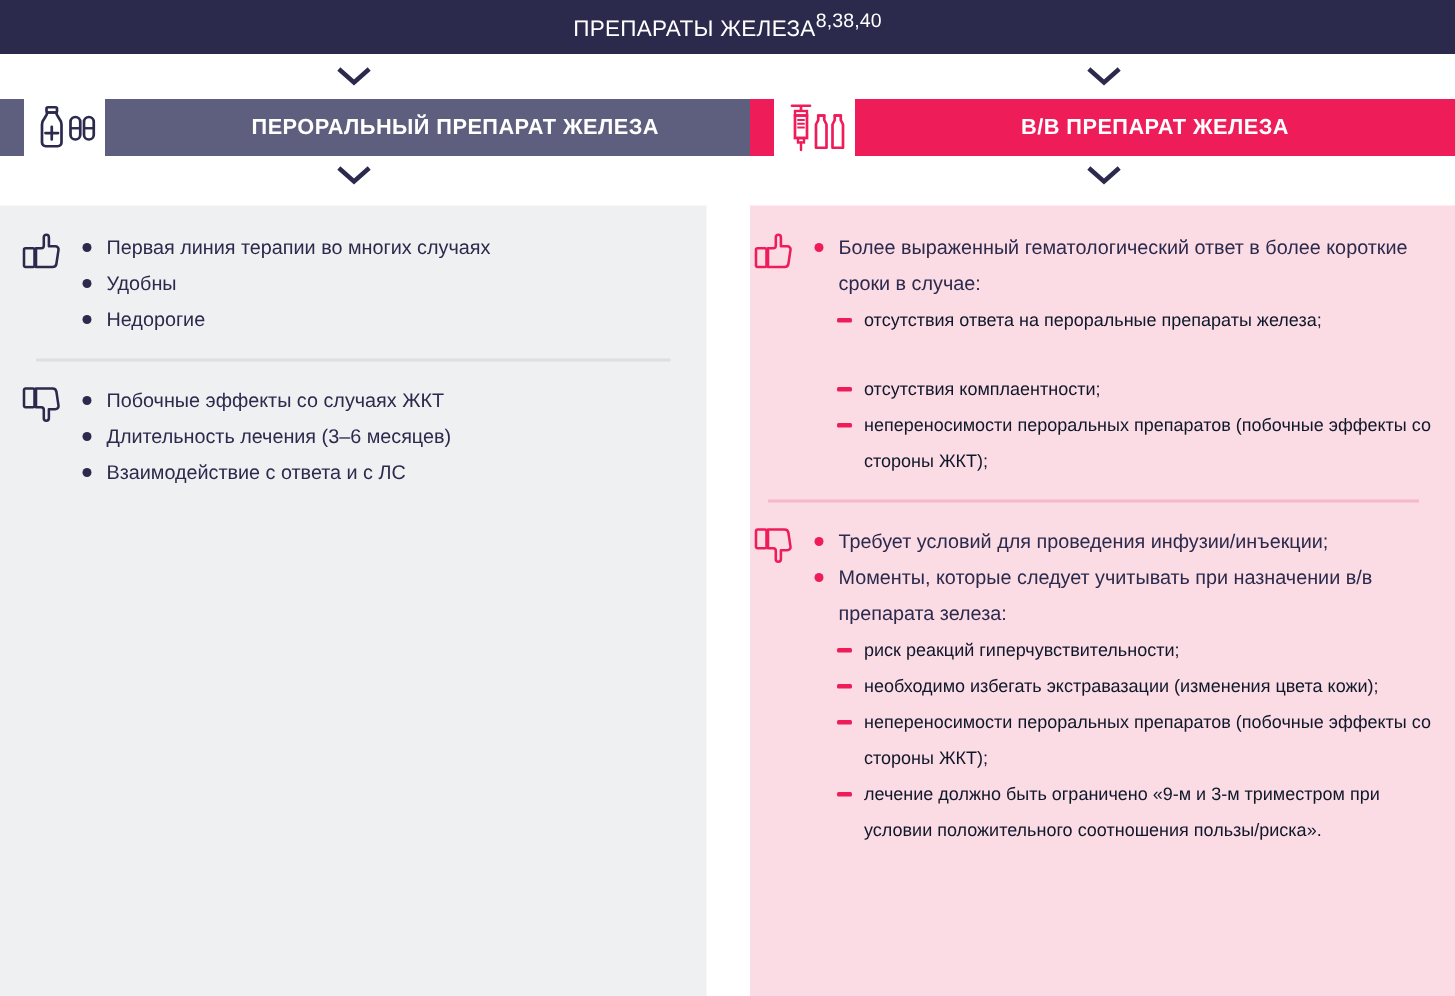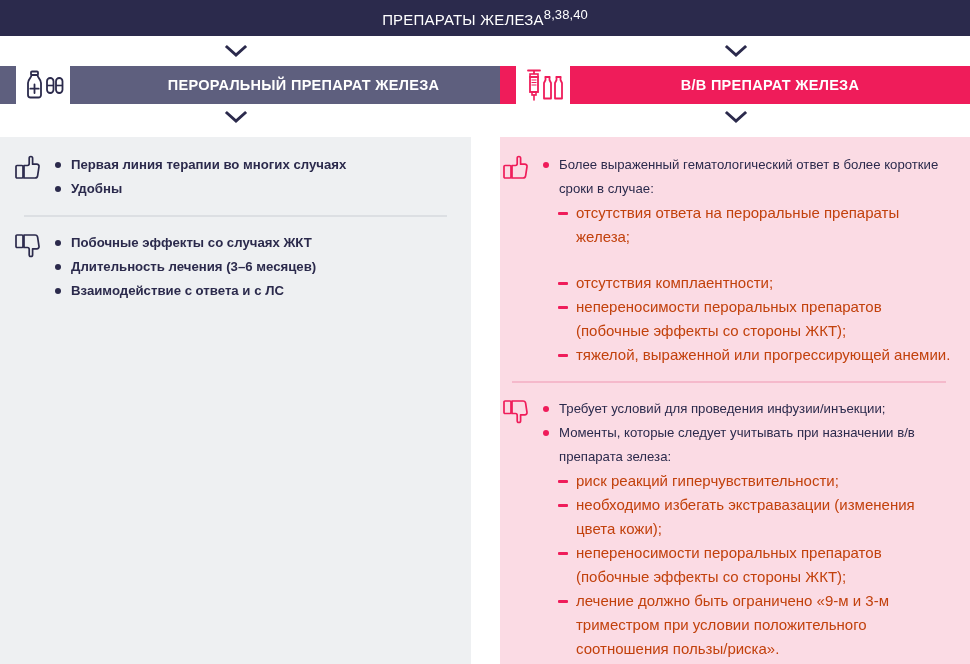--- a/index.html
+++ b/index.html
@@ -92,21 +92,20 @@
     position: absolute;
     top: 137px;
     box-sizing: border-box;
   }
   #panel-left {
     left: 0;
     width: 471px;
     height: 527px;
     background: #eef0f2;
     padding: 8px 14px 0 14px;
-    font-weight: bold;
   }
   #panel-right {
     left: 500px;
     width: 470px;
     height: 527px;
     background: #fbdbe4;
     padding: 8px 14px 0 2px;
   }
 
   
@@ -148,23 +147,23 @@
     top: 9px;
     width: 6px; height: 6px;
     border-radius: 50%;
   }
   #panel-left .li .dot  { background: #2b2a4c; }
   #panel-right .li .dot { background: #ef1c5a; }
 
   .sub {
     position: relative;
     padding-left: 34px;
-    font-size: 15px;
+    font-size: 12px;
     line-height: 24px;
-    color: #c2410c;
+    color: #0f172a;
   }
   .sub .dash {
     position: absolute;
     left: 16px;
     top: 11px;
     width: 10px;
     height: 2.5px;
     background: #ef1c5a;
     border-radius: 1px;
   }
@@ -264,20 +263,24 @@
     </div>
     <div class="block-list">
       <div class="li">
         <span class="dot"></span>
         <span>Первая линия терапии во многих случаях</span>
       </div>
       <div class="li">
         <span class="dot"></span>
         <span>Удобны</span>
       </div>
+      <div class="li">
+        <span class="dot"></span>
+        <span>Недорогие</span>
+      </div>
     </div>
   </div>
 
   <div class="divider"></div>
 
   <div class="block">
     <div class="block-icon">
       <svg class="icon-svg" width="27" height="25" viewBox="0 0 27 25" aria-hidden="true">
         <path d="M10 2 L10 14.5 L13.5 14.5 C14.6 14.5 15.2 15.4 15.2 16.4 L15.2 21.8 C15.2 22.8 15.9 23.5 16.9 23.5 C17.9 23.5 18.6 22.7 18.6 21.7 L18.6 15.8 L22.8 15.8 C24.2 15.8 25.2 14.7 25 13.4 L23.6 4.2 C23.4 2.9 22.3 2 21 2 Z" fill="none" stroke="#2b2a4c" stroke-width="1.7" stroke-linejoin="round"></path>
         <rect x="2" y="2" width="7" height="12.5" rx="1" fill="none" stroke="#2b2a4c" stroke-width="1.7"></rect>
@@ -319,24 +322,20 @@
         <span>отсутствия ответа на пероральные препараты железа;</span>
       </div>
       <div class="sub">
         <span class="dash"></span>
         <span>отсутствия комплаентности;</span>
       </div>
       <div class="sub">
         <span class="dash"></span>
         <span>непереносимости пероральных препаратов (побочные эффекты со стороны ЖКТ);</span>
       </div>
-      <div class="sub">
-        <span class="dash"></span>
-        <span>тяжелой, выраженной или прогрессирующей анемии.</span>
-      </div>
     </div>
   </div>
 
   <div class="divider"></div>
 
   <div class="block">
     <div class="block-icon">
       <svg class="icon-svg" width="27" height="25" viewBox="0 0 27 25" aria-hidden="true">
         <path d="M10 2 L10 14.5 L13.5 14.5 C14.6 14.5 15.2 15.4 15.2 16.4 L15.2 21.8 C15.2 22.8 15.9 23.5 16.9 23.5 C17.9 23.5 18.6 22.7 18.6 21.7 L18.6 15.8 L22.8 15.8 C24.2 15.8 25.2 14.7 25 13.4 L23.6 4.2 C23.4 2.9 22.3 2 21 2 Z" fill="none" stroke="#ef1c5a" stroke-width="1.7" stroke-linejoin="round"></path>
         <rect x="2" y="2" width="7" height="12.5" rx="1" fill="none" stroke="#ef1c5a" stroke-width="1.7"></rect>

